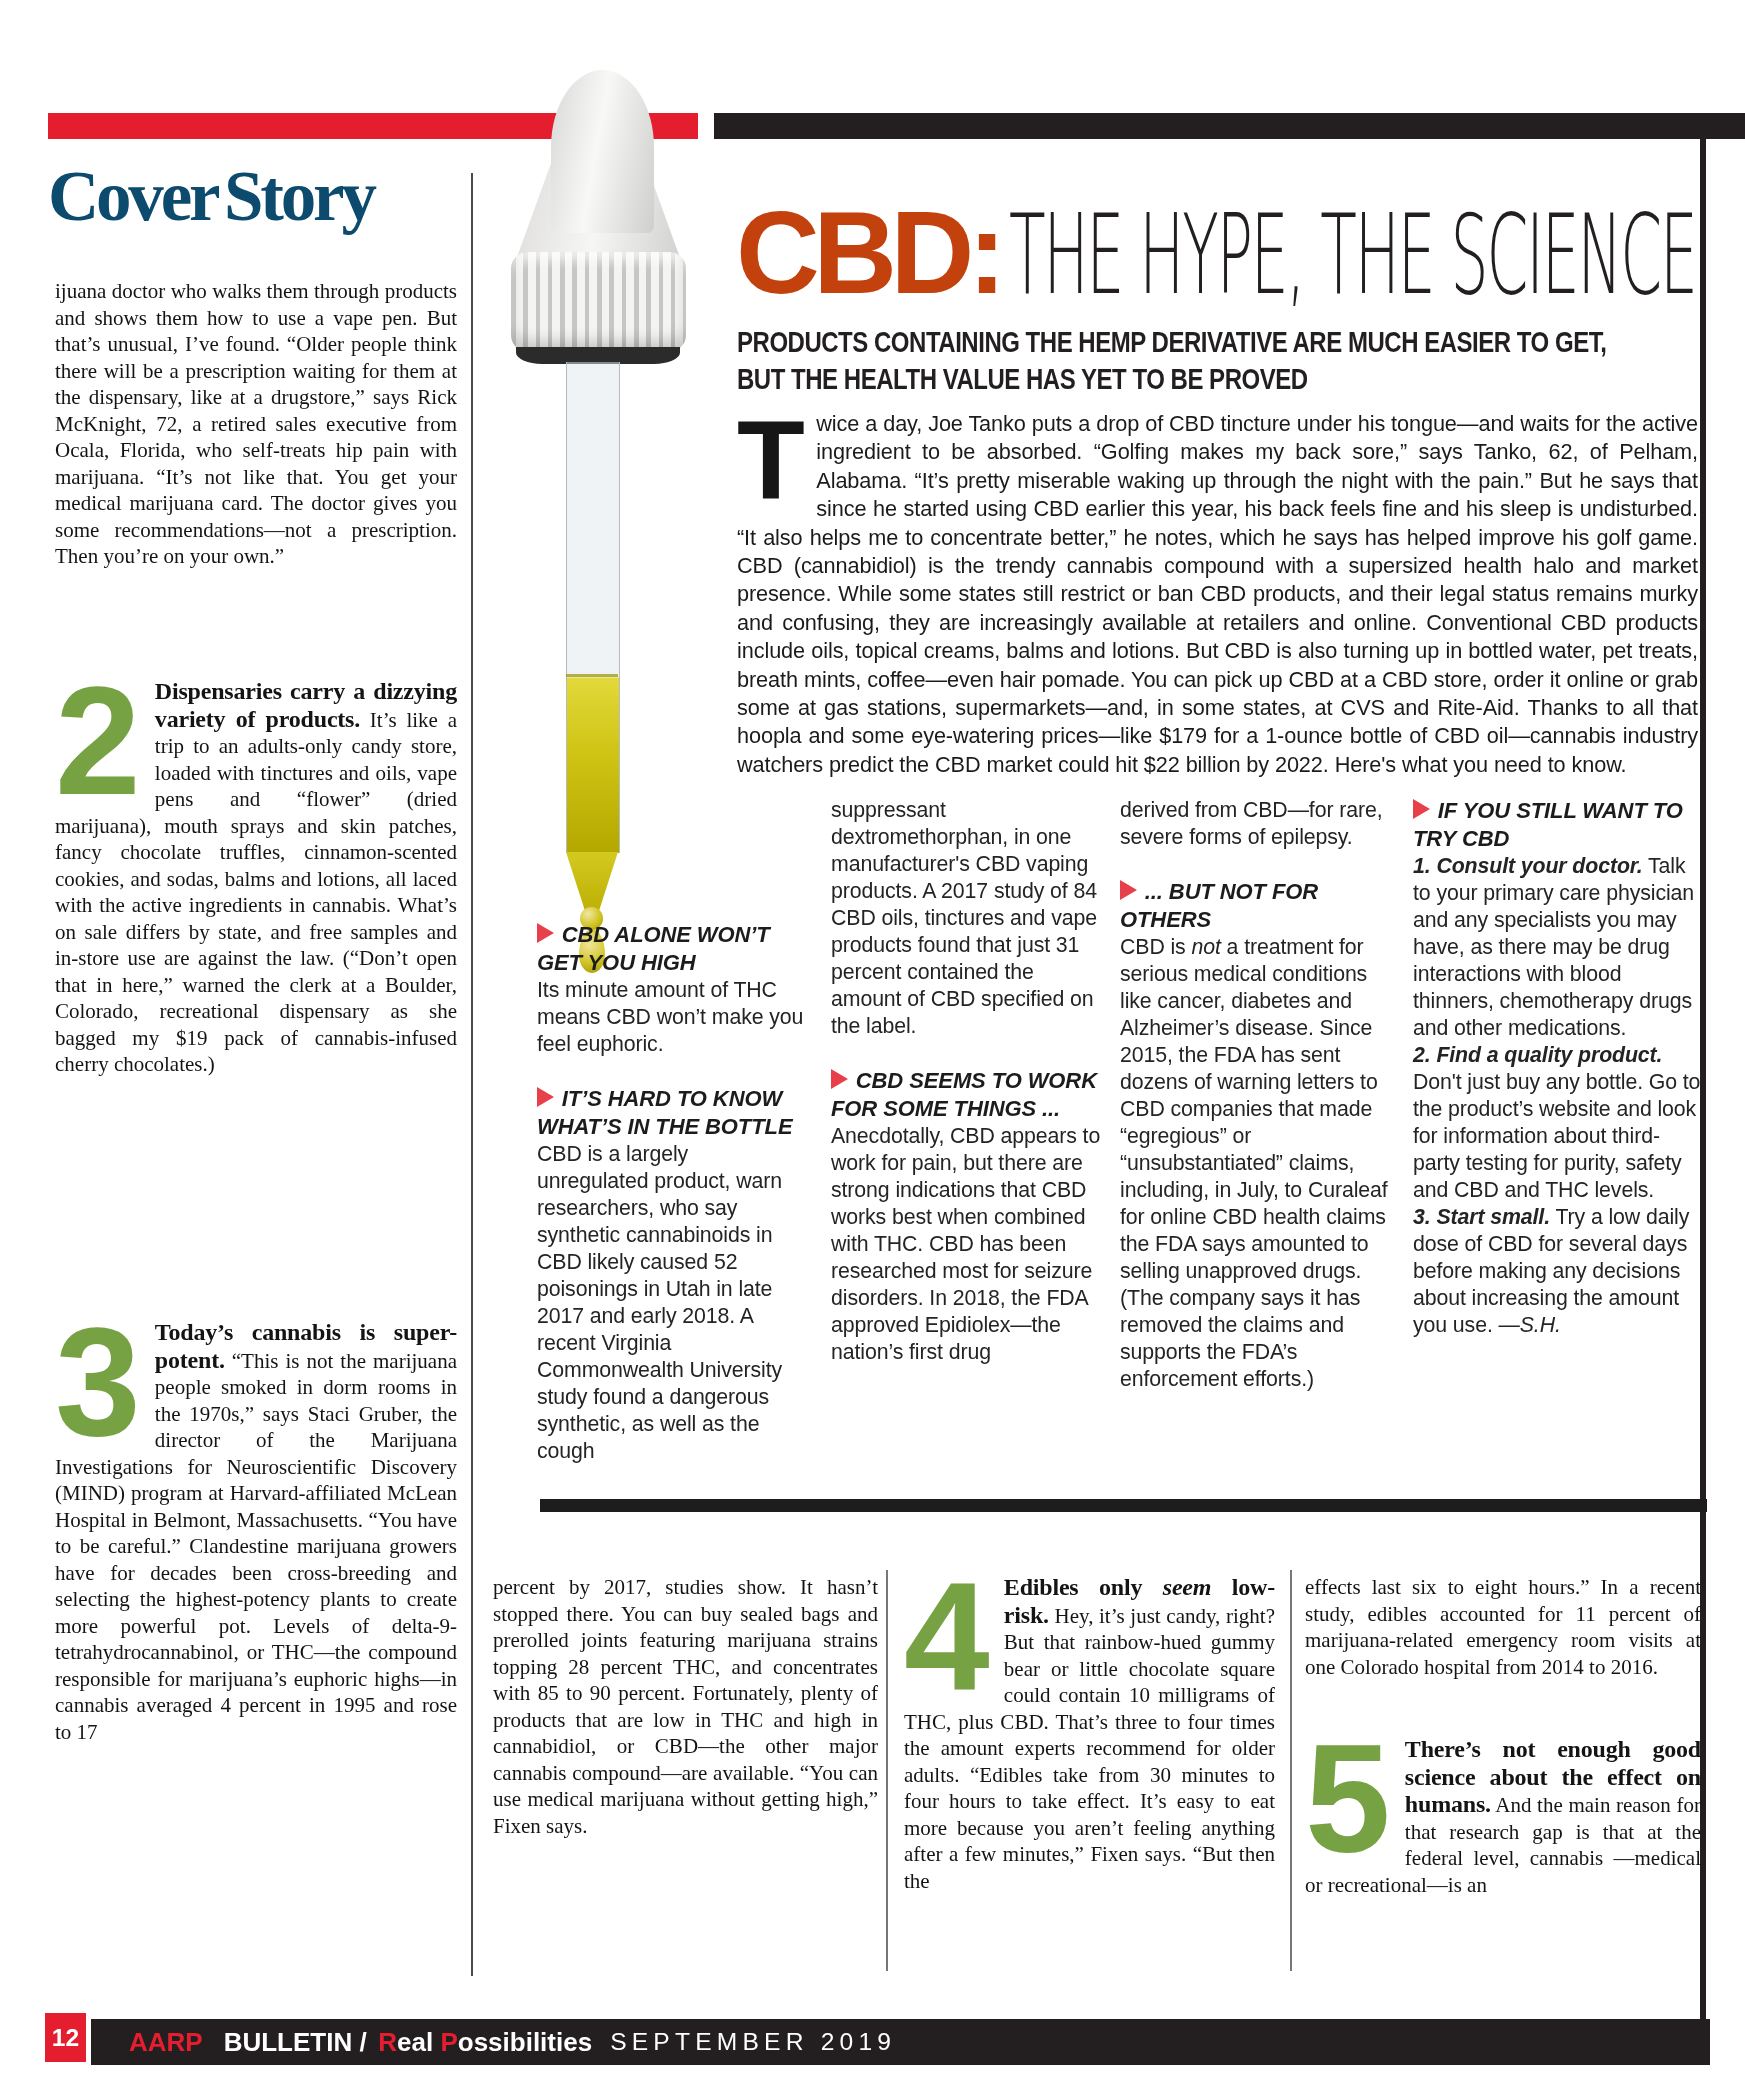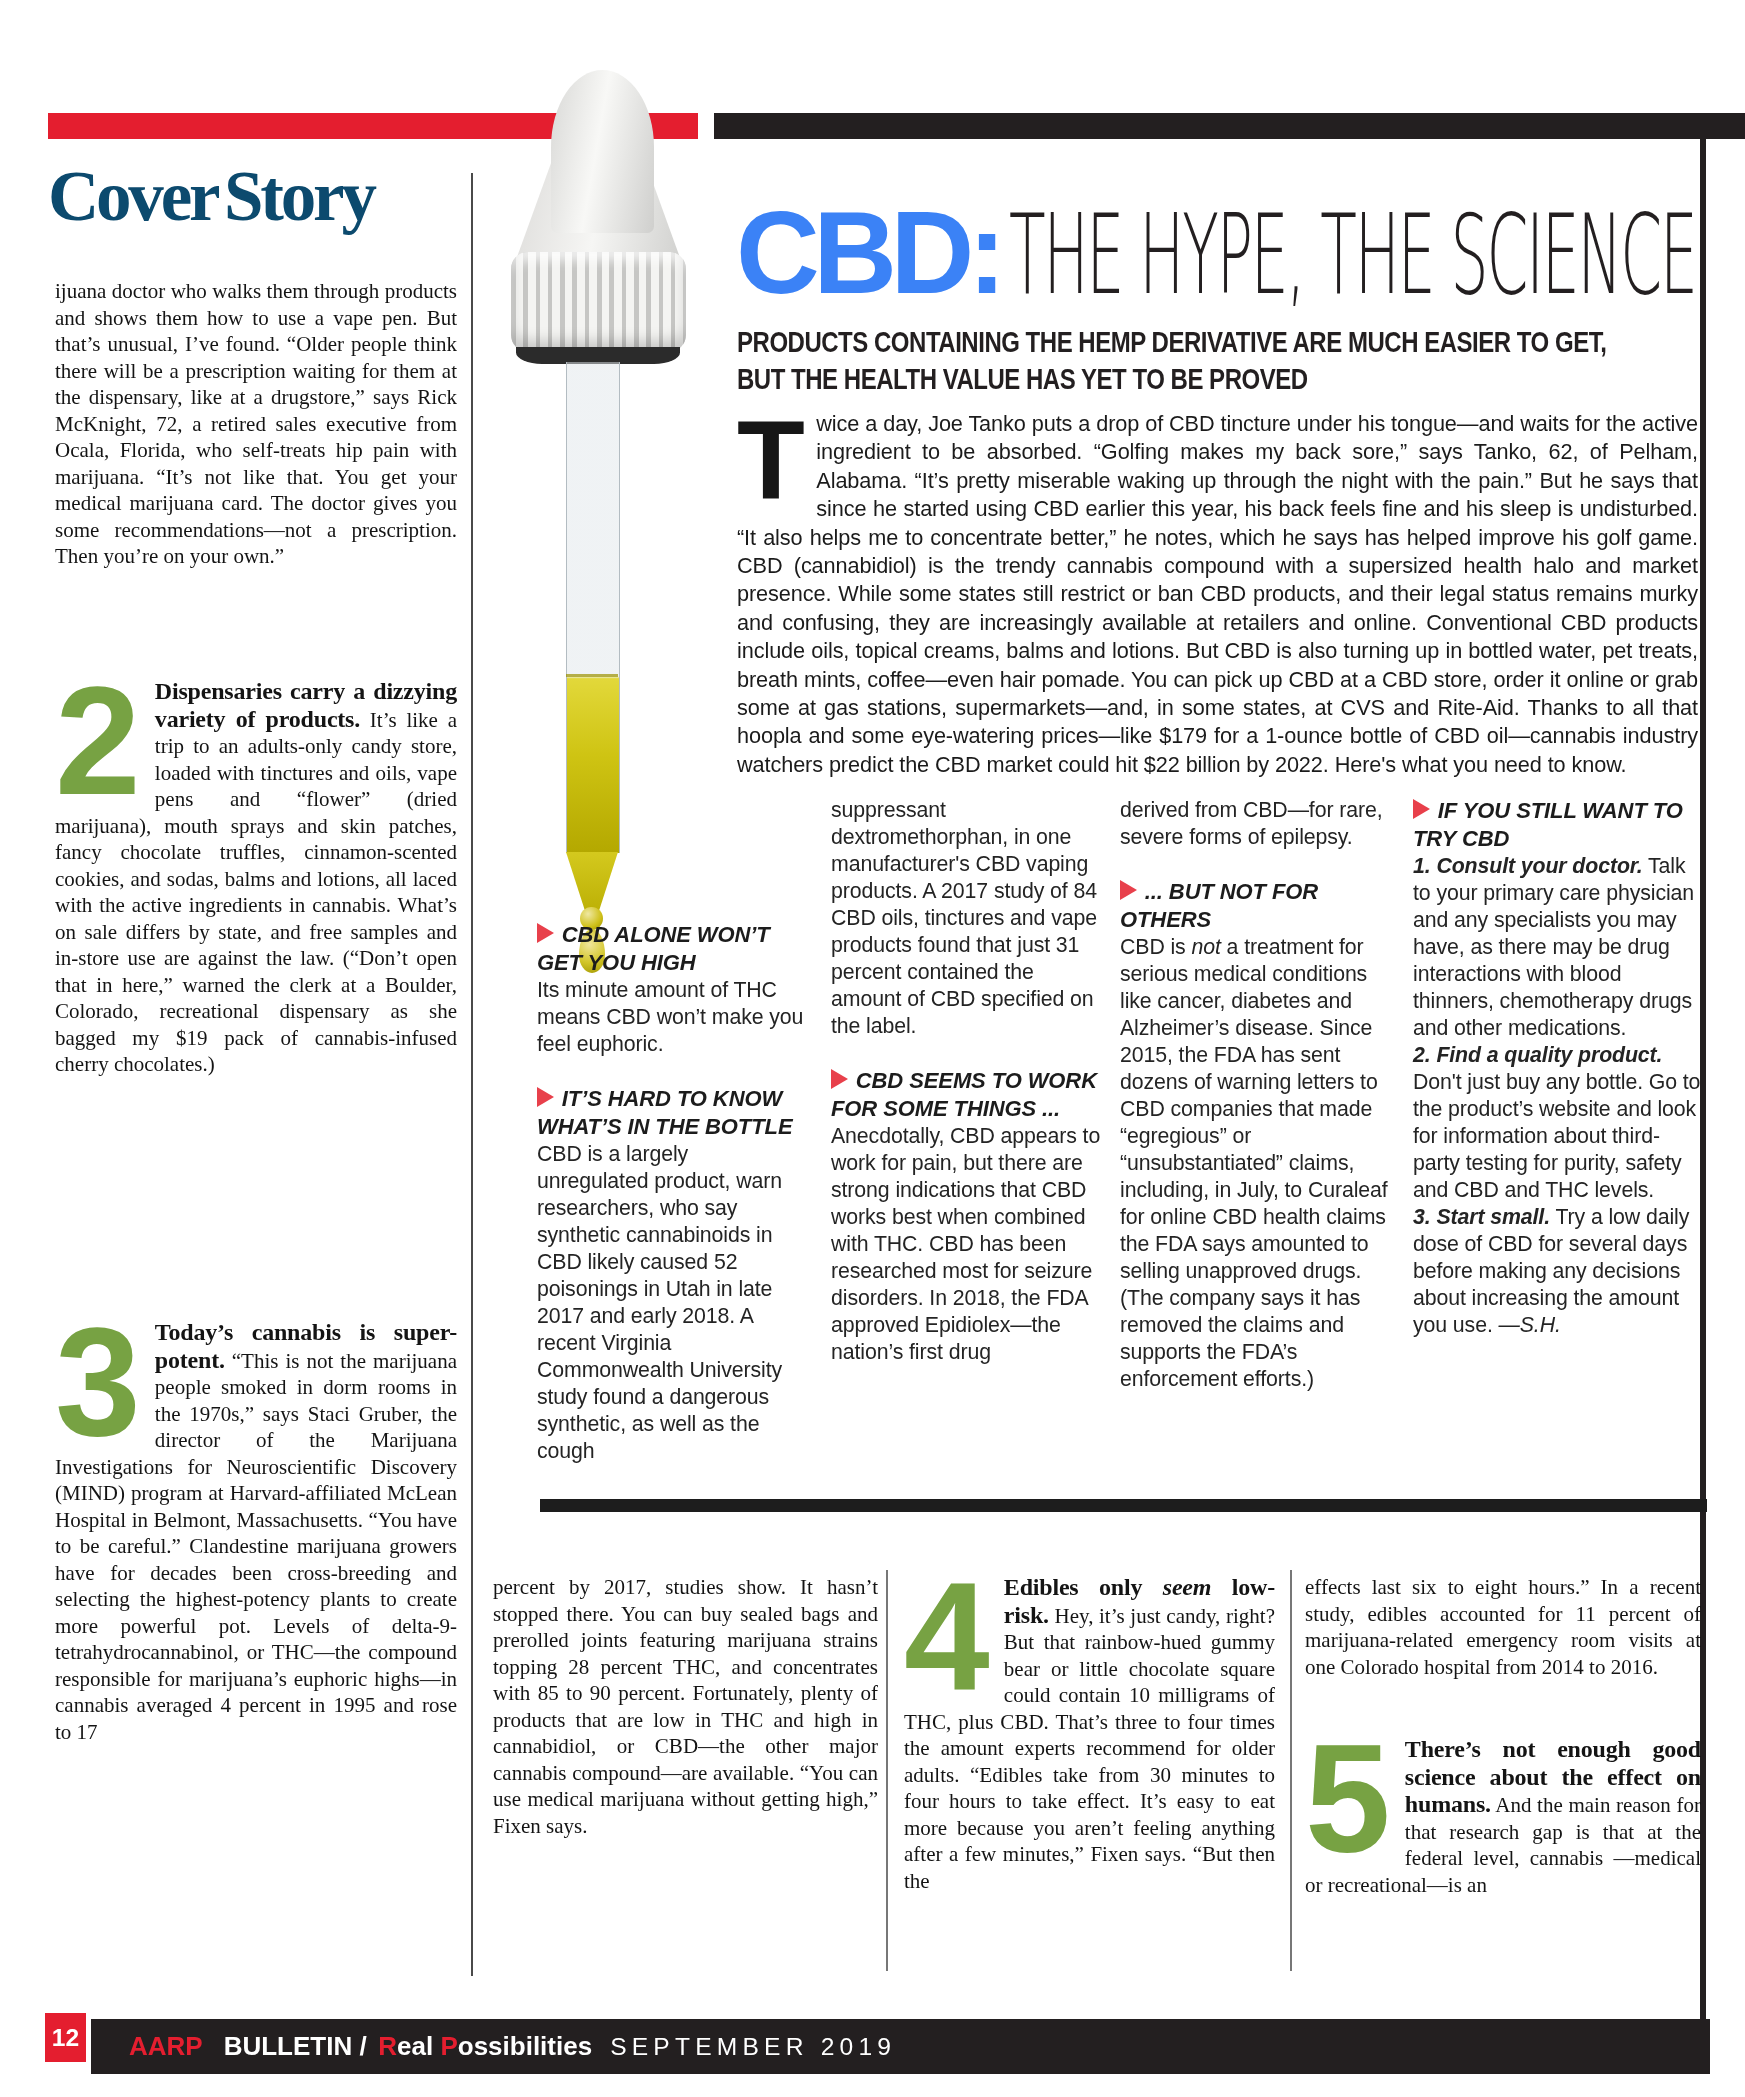--- a/index.html
+++ b/index.html
@@ -23,21 +23,21 @@
   .lc-para1{left:55px;top:278px;width:402px;}
   .lc-item2{left:55px;top:678px;width:402px;}
   .lc-item3{left:55px;top:1319px;width:402px;}
   .num{float:left;height:109px;font-family:"Liberation Sans",sans-serif;font-weight:700;
        font-size:154px;line-height:118px;color:#77a243;margin:3.9px 14.2px 0 0;}
   .lead{font-family:Liberation Serif, serif;font-weight:700;font-size:24px;letter-spacing:-0.2px;}
 
   
   .headline{position:absolute;left:736px;top:186px;white-space:nowrap;}
   .hl-prefix{font-family:"Liberation Sans",sans-serif;font-weight:800;font-size:116px;
-       letter-spacing:-6.5px;color:#3b82f6;vertical-align:baseline;}
+       letter-spacing:-6.5px;color:#c2410c;vertical-align:baseline;}
   .hl-rest{display:inline-block;font-family:"DejaVu Sans","Liberation Sans",sans-serif;font-weight:200;
        font-size:111px;letter-spacing:-3.9px;transform:scaleX(0.54);transform-origin:0 80%;
        margin-left:9px;color:#231f20;}
   .deck{position:absolute;left:737px;top:323px;font-family:"Liberation Sans",sans-serif;
        font-weight:700;color:#231f20;}
   .deck div{white-space:nowrap;display:block;font-size:30px;line-height:37px;letter-spacing:-0.6px;
        transform:scaleX(0.80);transform-origin:0 0;}
 
   
   .intro{position:absolute;left:737px;top:410px;width:961px;font-family:"Liberation Sans",sans-serif;
@@ -64,21 +64,21 @@
   .b1{left:493px;top:1574px;width:385px;}
   .b2{left:904px;top:1574px;width:371px;}
   .b3{left:1305px;top:1574px;width:396px;}
   .b3-item{margin-top:56px;}
   .it{font-style:italic;}
 
   
   .footer-pagebox{position:absolute;left:45px;top:2013px;width:41px;height:49px;background:#e41e2f;
        color:#fff;font-family:"Liberation Sans",sans-serif;font-weight:700;font-size:24.6px;
        display:flex;align-items:center;justify-content:center;}
-  .footer-bar{position:absolute;left:91px;top:2019px;width:1619px;height:55px;background:#231f20;
+  .footer-bar{position:absolute;left:91px;top:2019px;width:1619px;height:46px;background:#231f20;
        color:#fff;font-family:"Liberation Sans",sans-serif;display:flex;align-items:center;
        padding-left:38px;box-sizing:border-box;font-size:26px;font-weight:700;letter-spacing:0;}
   .f-red{color:#e41e2f;}
   .f-white{color:#fff;}
   .f-date{font-weight:400;letter-spacing:5.2px;margin-left:18px;font-size:24.6px;}
   .f-bulletin{margin-left:21px;}
   .f-real{margin-left:11.6px;}
 
   
   .dropper{position:absolute;left:498px;top:68px;width:200px;height:905px;}

